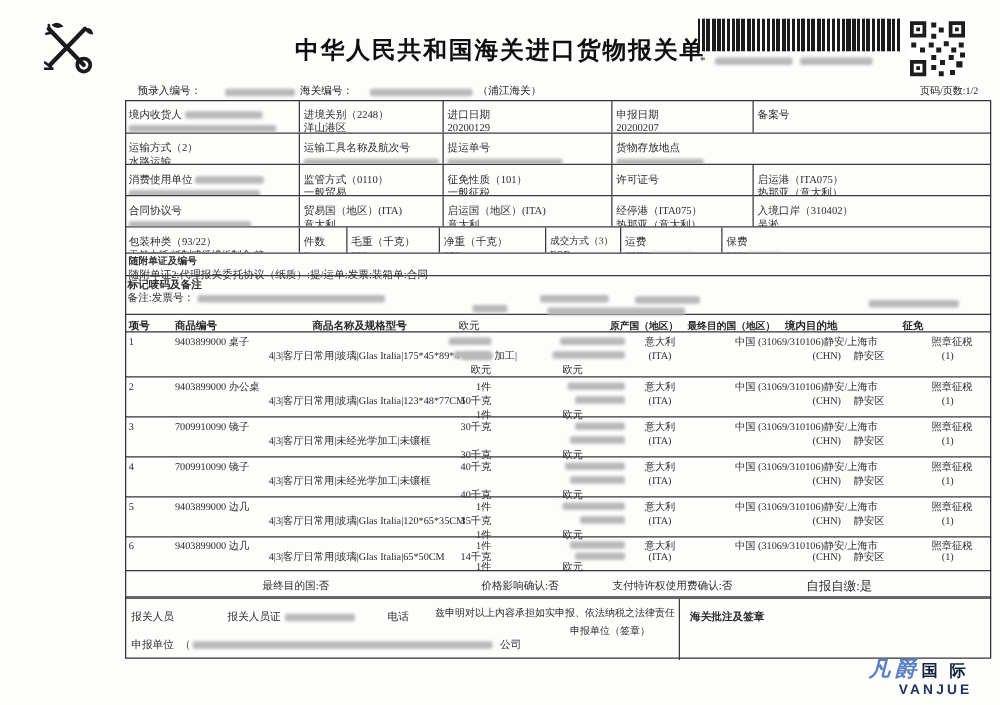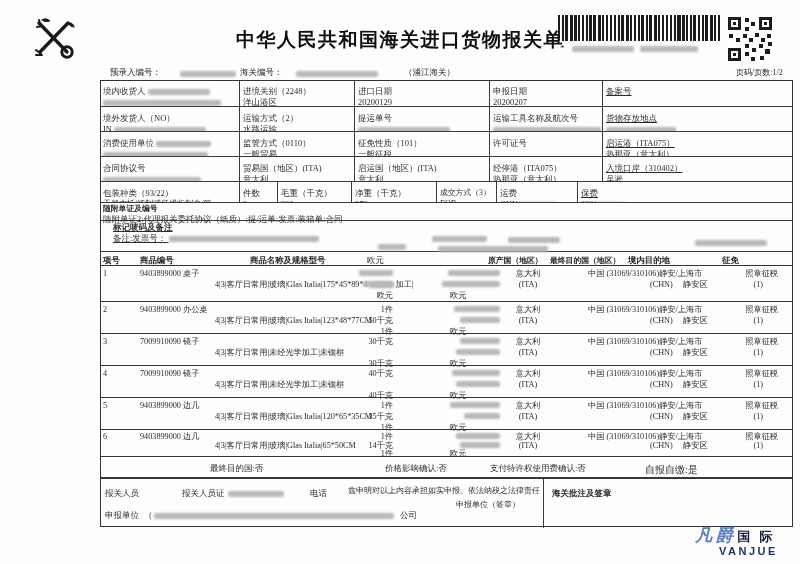--- a/index.html
+++ b/index.html
@@ -20,21 +20,21 @@
       repeating-linear-gradient(90deg,#161616 0 2px,rgba(0,0,0,0) 2px 4px),
       repeating-linear-gradient(90deg,#161616 0 1px,rgba(0,0,0,0) 1px 7px),
       repeating-linear-gradient(90deg,rgba(0,0,0,0) 0 5px,#161616 5px 6px,rgba(0,0,0,0) 6px 13px);
     filter:contrast(0.95);}
   
   .frame{position:absolute;left:100px;top:80px;width:693px;height:447px;
          border:1.6px solid #333;box-sizing:border-box;pointer-events:none;}
   .grid-row{position:absolute;left:100px;width:693px;display:grid;
             border-bottom:1.3px solid #3a3a3a;box-sizing:border-box;background:transparent;}
   .cell{border-right:1.2px solid #3a3a3a;padding:6px 3px 0 3px;overflow:hidden;box-sizing:border-box;}
-  .cell:last-child{border-right:none;text-decoration:underline;}
+  .cell:last-child{border-right:none;}
   .lab,.val{font-size:8.5px;line-height:1.3;white-space:nowrap;color:#2e2e2e;}
   .block{position:absolute;left:100px;width:693px;box-sizing:border-box;border-bottom:1.3px solid #3a3a3a;}
   .grow{position:absolute;left:100px;width:693px;box-sizing:border-box;border-top:1.4px solid #353535;}
   .goods-rows .grow:first-child{border-top:none;}
   .ghead span{position:absolute;top:3px;font-size:8.4px;font-weight:700;white-space:nowrap;color:#262626;}
   .spec{display:inline-flex;align-items:center;gap:2px;}
   
   .wm{position:absolute;left:695px;top:527px;width:100px;line-height:1;}
   .wm .cn1{font-size:17px;font-style:italic;font-weight:700;}
   .wm .cn2{font-size:13px;font-weight:700;letter-spacing:3px;margin-left:4px;}
@@ -95,21 +95,21 @@
       <rect x="24" y="41" width="4" height="4"></rect>
         <rect x="33" y="40" width="4" height="4"></rect>
         <rect x="41" y="26" width="4" height="4"></rect>
     </g>
   </svg>
 
   <span class="meta" style="left:110px">预录入编号：</span>
   <i class="blur abs" style="left:180px;top:71px;width:56px"></i>
   <span class="meta" style="left:240px">海关编号：</span>
   <i class="blur abs" style="left:296px;top:71px;width:82px"></i>
-  <span class="meta" style="left:404px">（浦江海关）</span>
+  <span class="meta" style="left:382px">（浦江海关）</span>
   <span class="meta" style="left:736px;font-size:8px">页码/页数:1/2</span>
 
   <div class="frame"></div>
 
   <div class="grid-row" style="top:80px;height:27px;grid-template-columns:140px 115px 135px 113px 190px;">
     <div class="cell">
       <div class="lab"><span>境内收货人</span>
         <i class="blur" style="width:62px"></i></div>
       <div class="lab"><i class="blur" style="width:118px"></i></div>
     </div>
@@ -126,35 +126,30 @@
       <div class="val">20200207</div>
     </div>
     <div class="cell">
       <div class="lab">备案号</div>
       <div class="val"></div>
     </div>
   </div>
 
   <div class="grid-row" style="top:107px;height:25px;grid-template-columns:140px 115px 135px 113px 190px;">
     <div class="cell">
-      <div class="lab">境外发货人（NO）</div>
-      <div class="val"><span>IN</span>
-        <i class="blur" style="width:92px"></i></div>
-    </div>
-    <div class="cell">
       <div class="lab">运输方式（2）</div>
       <div class="val">水路运输</div>
     </div>
     <div class="cell">
+      <div class="lab">运输工具名称及航次号</div>
+      <div class="val"><i class="blur" style="width:108px"></i></div>
+    </div>
+    <div class="cell">
       <div class="lab">提运单号</div>
       <div class="val"><i class="blur" style="width:92px"></i></div>
-    </div>
-    <div class="cell">
-      <div class="lab">运输工具名称及航次号</div>
-      <div class="val"><i class="blur" style="width:108px"></i></div>
     </div>
     <div class="cell">
       <div class="lab">货物存放地点</div>
       <div class="val"><i class="blur" style="width:70px"></i></div>
     </div>
   </div>
 
   <div class="grid-row" style="top:132px;height:25px;grid-template-columns:140px 115px 135px 113px 190px;">
     <div class="cell">
       <div class="lab"><span>消费使用单位</span>
@@ -231,21 +226,21 @@
       <div class="lab">保费</div>
       <div class="val"><span>000/</span><i class="blur" style="width:30px"></i></div>
     </div>
   </div>
 
   <div class="block" style="top:203px;height:18px;padding:1px 3px;">
     <div class="lab" style="font-size:7.8px;font-weight:700">随附单证及编号</div>
     <div class="val">随附单证2:代理报关委托协议（纸质）:提/运单:发票:装箱单:合同</div>
   </div>
 
-  <div class="block" style="top:221px;height:31px;padding:1px 13px;position:absolute;text-decoration:underline;">
+  <div class="block" style="top:221px;height:31px;padding:1px 2px;position:absolute;">
     <div class="lab" style="font-weight:700">标记唛码及备注</div>
     <div class="val"><span>备注:发票号：</span>
       <i class="blur" style="width:150px"></i></div>
     <i class="blur abs" style="left:278px;top:23px;width:28px"></i>
     <i class="blur abs" style="left:332px;top:15px;width:55px"></i>
     <i class="blur abs" style="left:338px;top:25px;width:110px"></i>
     <i class="blur abs" style="left:408px;top:16px;width:52px"></i>
     <i class="blur abs" style="left:595px;top:19px;width:72px"></i>
   </div>
 

